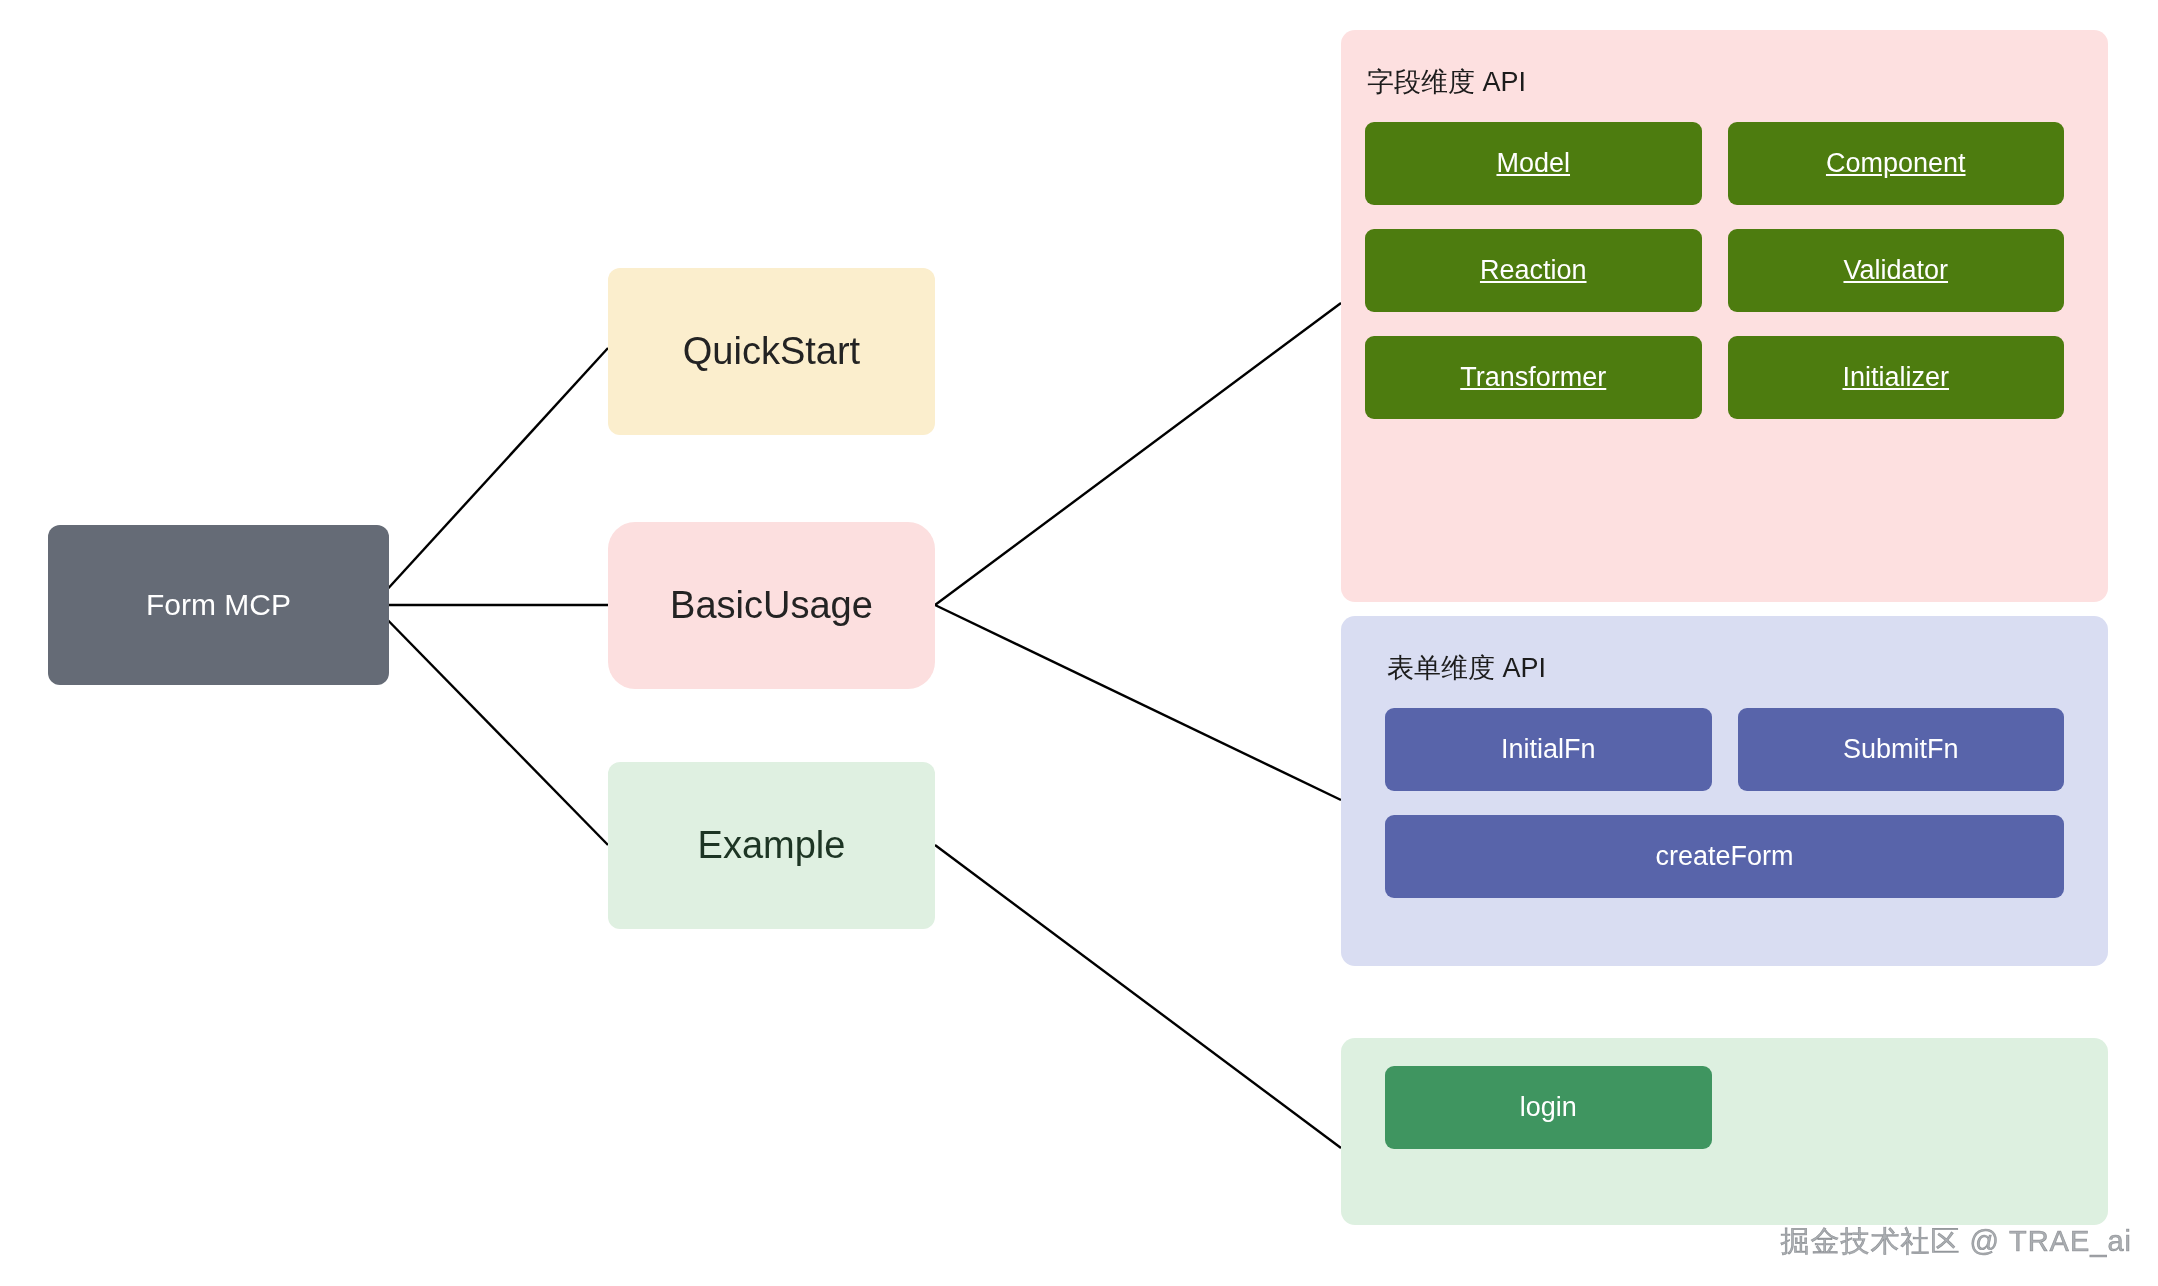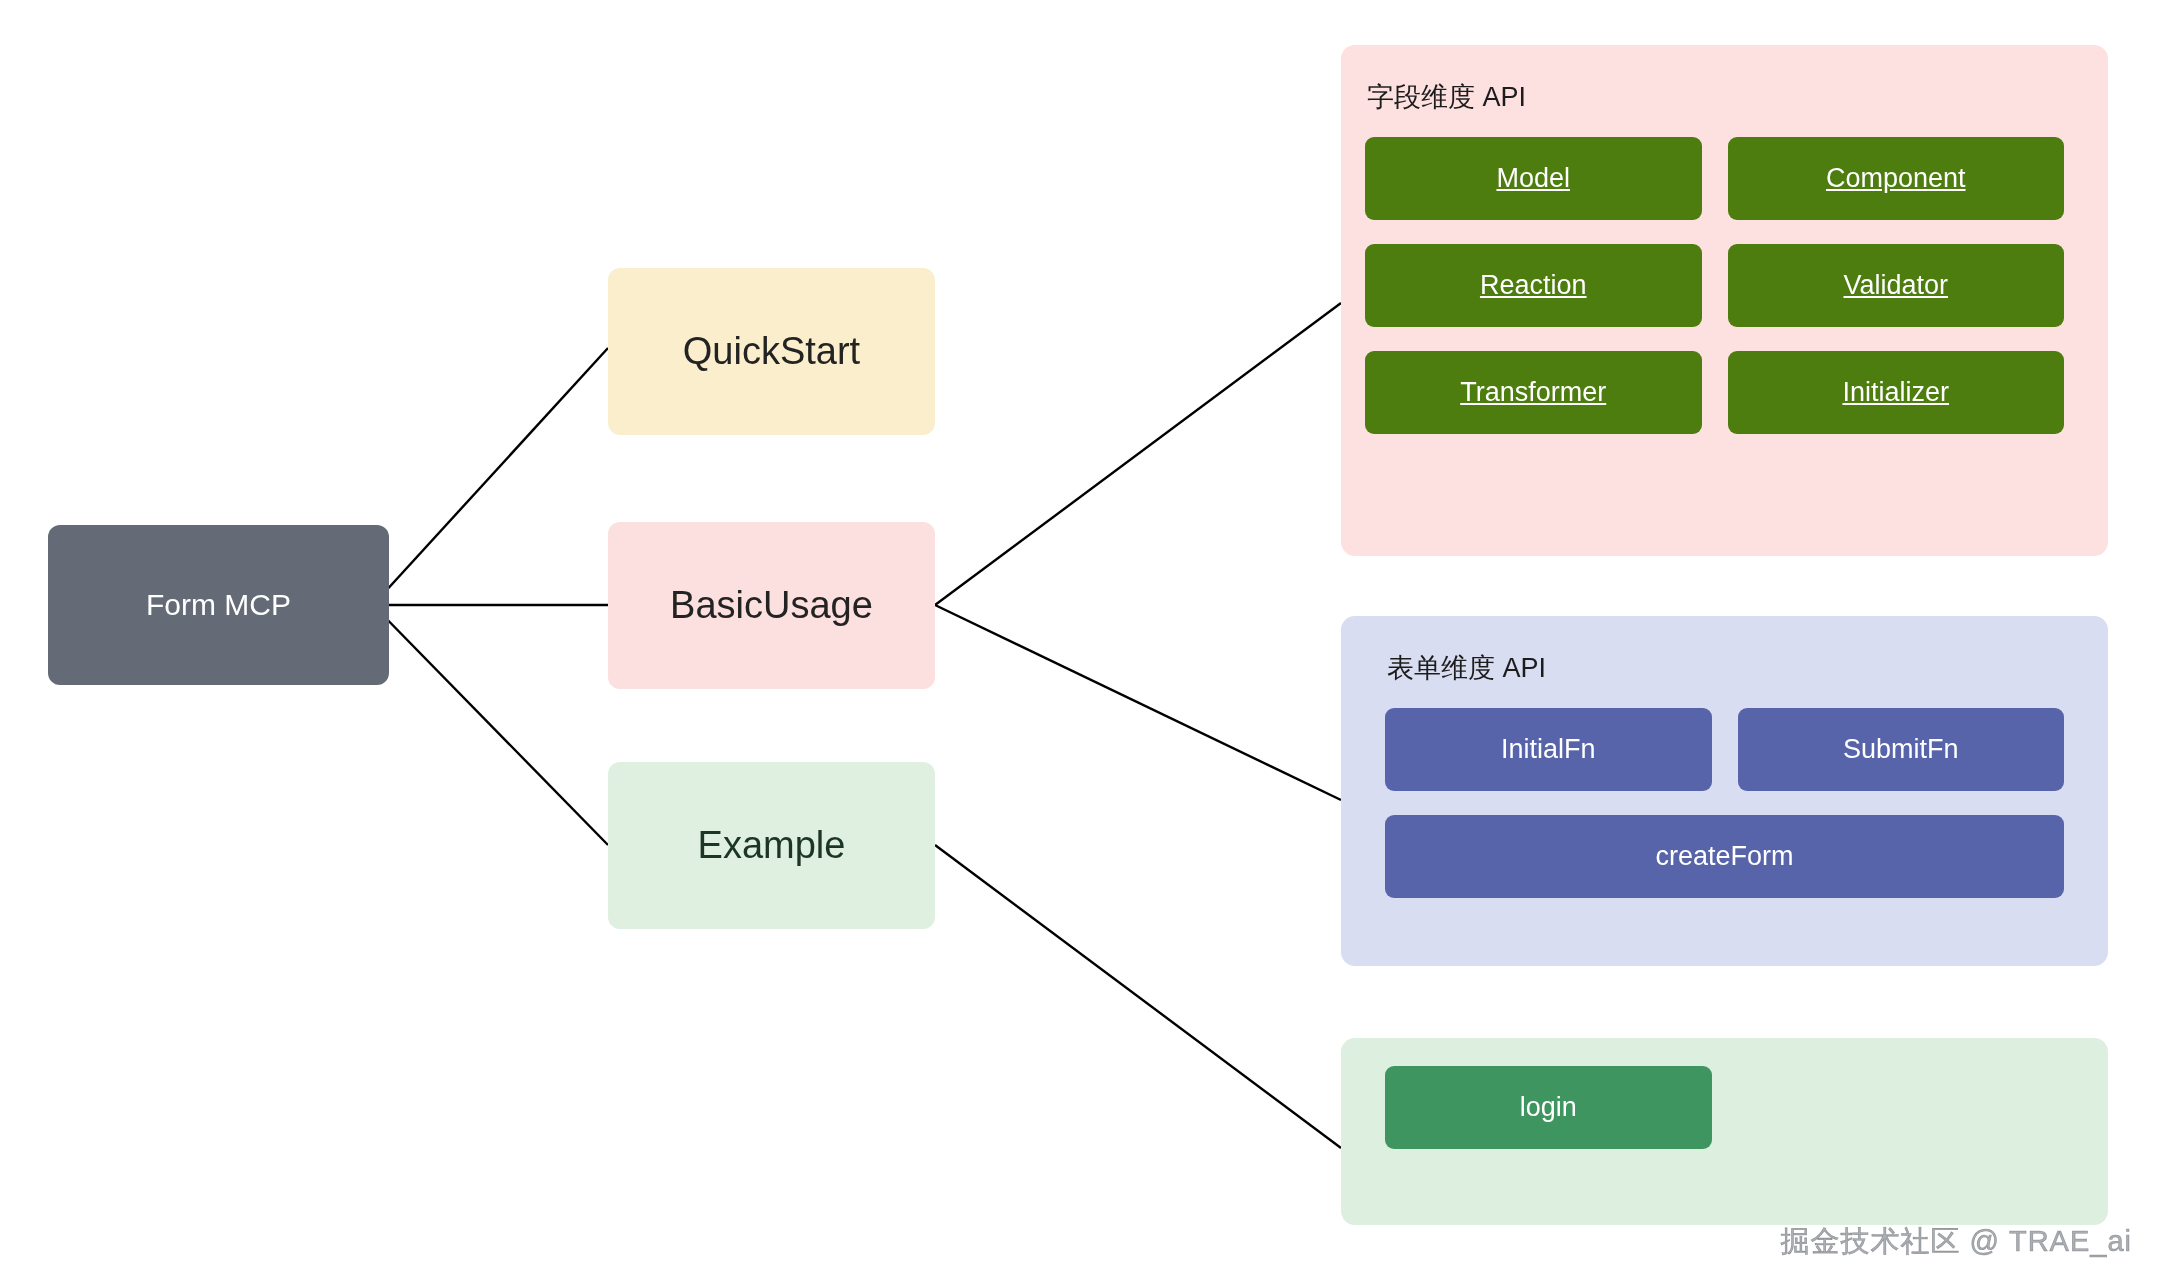--- a/index.html
+++ b/index.html
@@ -53,33 +53,33 @@
 
   .node-branch {
     left: 608px;
     width: 327px;
     height: 167px;
     font-size: 38px;
     color: #232323;
     border-radius: 12px;
   }
   .node-quickstart  { top: 268px;  background: #fbeecd; }
-  .node-basicusage  { top: 522px;  background: #fcdfdf; color: #232323; }
+  .node-basicusage  { top: 522px;  background: #fcdfdf; color: #232323; border-radius: 27px; }
   .node-example     { top: 762px;  background: #dff0e1; color: #1d3524; }
 
   
   .panel {
     position: absolute;
     left: 1341px;
     width: 767px;
     box-sizing: border-box;
     border-radius: 14px;
     padding: 28px 44px 36px 44px;
   }
-  .panel-field { top: 45px;   height: 511px; background: #fde0e0; padding-left: 24px; }
+  .panel-field { top: 30px;   height: 572px; background: #fde0e0; padding-left: 24px; }
   .panel-form  { top: 616px;  height: 350px; background: #d9ddf2; }
   .panel-misc  { top: 1038px; height: 187px; background: #ddf0e0; }
 
   .panel-title {
     font-size: 27px;
     color: #1c1c1c;
     margin: 6px 0 22px 2px;
     white-space: nowrap;
   }
 

